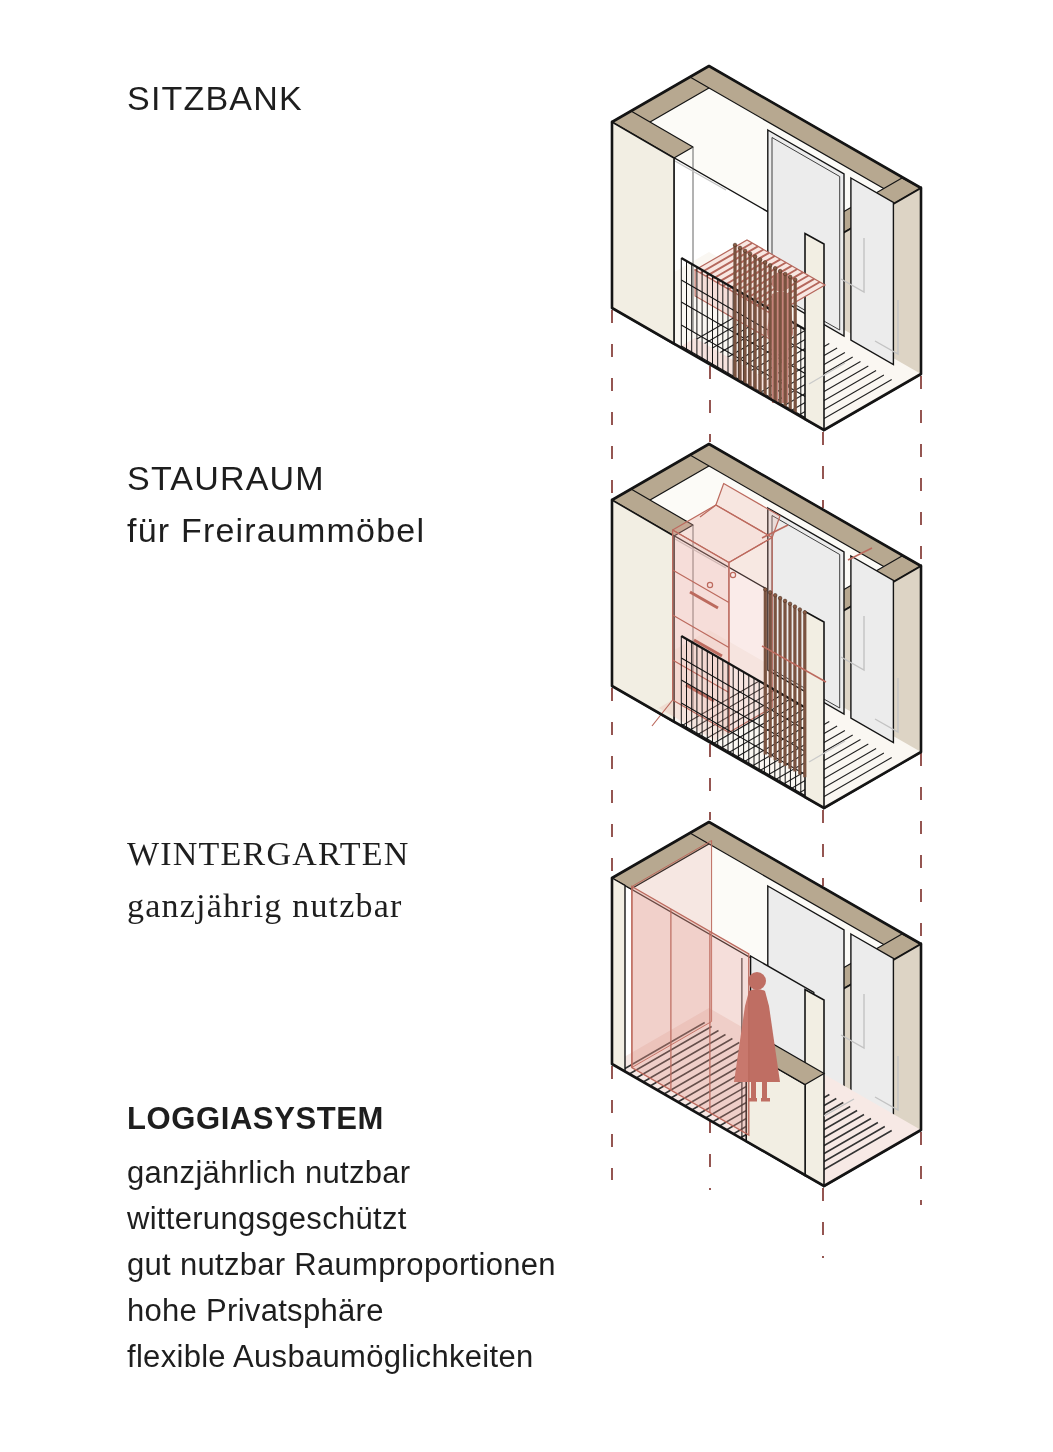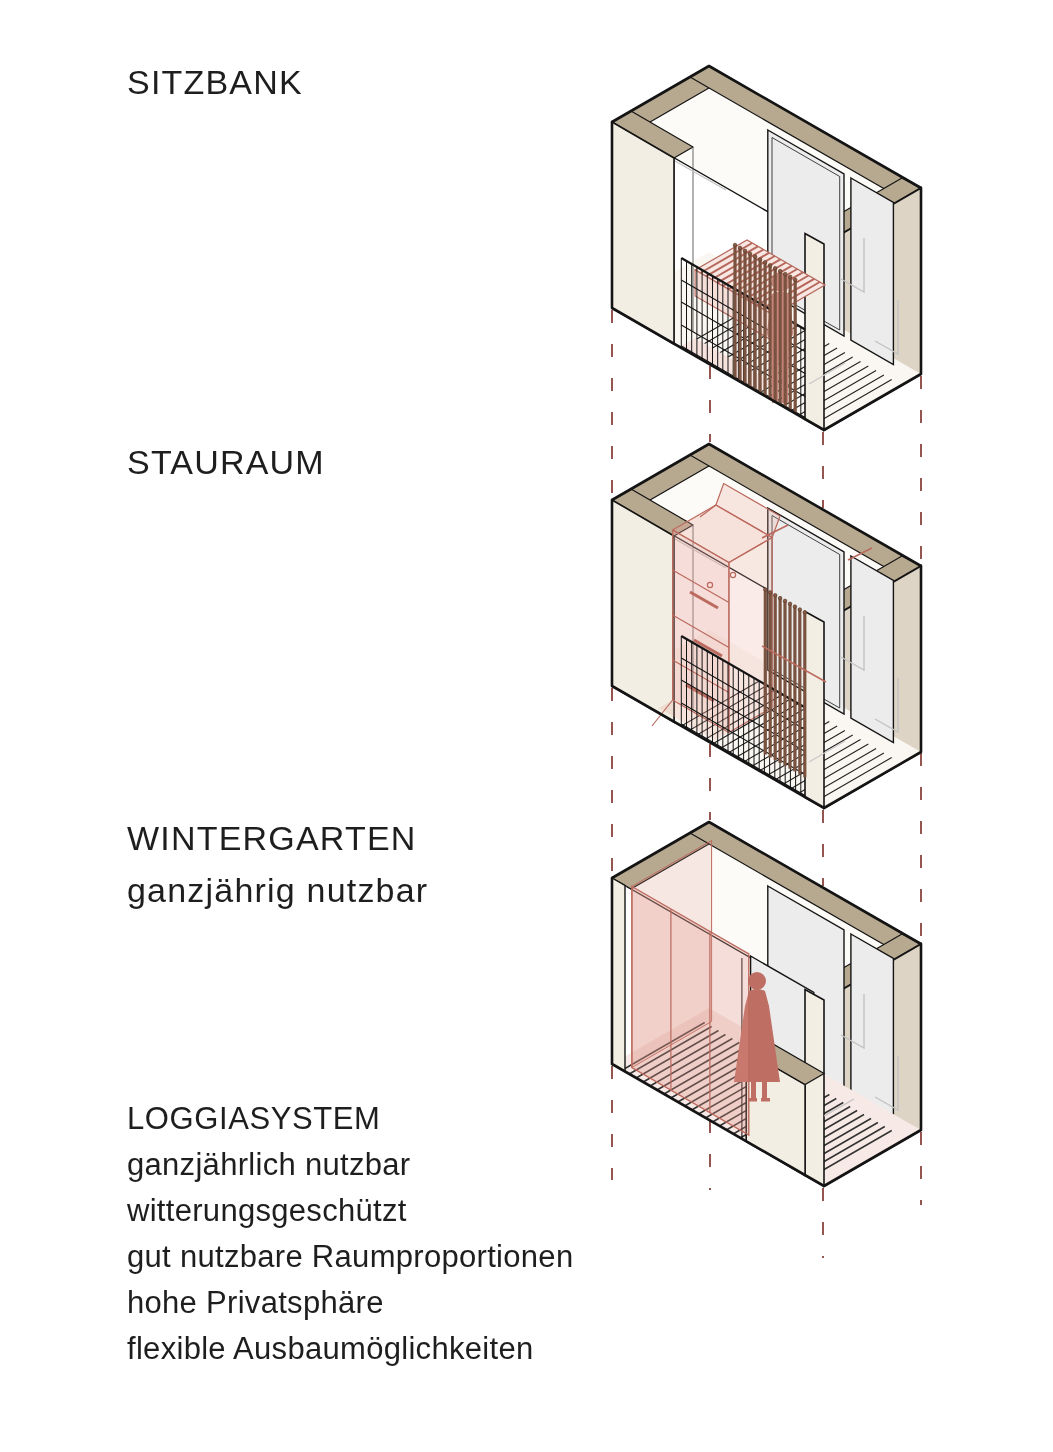--- a/index.html
+++ b/index.html
@@ -1,49 +1,50 @@
 <!DOCTYPE html>
 <html><head>
 <meta charset="utf-8">
 <style>
   html,body{margin:0;padding:0;}
   body{
     width:1053px;height:1452px;position:relative;background:#ffffff;
     font-family:"Liberation Sans", sans-serif;color:#1e1e1e;overflow:hidden;
   }
   .diagram-label{position:absolute;left:127px;line-height:52px;font-size:34px;letter-spacing:1.2px;}
-  .diagram-label .t{white-space:nowrap;}
+  .diagram-label .t{white-space:nowrap;margin-top:16px;}
   .diagram-label .s{white-space:nowrap;}
   #label-1{top:56px;}
   #label-2{top:436px;}
-  #label-3{top:812px;}
+  #label-3{top:812px;font-family:Liberation Serif, serif;}
   .summary{position:absolute;left:127px;top:1096px;}
-  .summary .title{font-weight:400;font-size:31px;letter-spacing:0.6px;line-height:46px;white-space:nowrap;}
+  .summary .title{font-weight:700;font-size:31px;letter-spacing:0.6px;line-height:46px;margin-bottom:8px;white-space:nowrap;}
   .summary .item{font-size:31px;letter-spacing:0.3px;line-height:46px;white-space:nowrap;}
   svg{position:absolute;left:0;top:0;}
 </style>
 </head>
 <body>
 
 <div class="diagram-label" id="label-1">
   <div class="t">SITZBANK</div>
 </div>
 <div class="diagram-label" id="label-2">
   <div class="t">STAURAUM</div>
+  <div class="s">für Freiraummöbel</div>
 </div>
 <div class="diagram-label" id="label-3">
   <div class="t">WINTERGARTEN</div>
   <div class="s">ganzjährig nutzbar</div>
 </div>
 
 <div class="summary">
   <div class="title">LOGGIASYSTEM</div>
   <div class="item">ganzjährlich nutzbar</div>
   <div class="item">witterungsgeschützt</div>
-  <div class="item">gut nutzbare Raumproportionen</div>
+  <div class="item">gut nutzbar Raumproportionen</div>
   <div class="item">hohe Privatsphäre</div>
   <div class="item">flexible Ausbaumöglichkeiten</div>
 </div>
 
 <svg width="1053" height="1452" viewBox="0 0 1053 1452">
   <defs>
     <path id="outline" d="M0,0 L97,-56 L309,66 L309,252 L212,308 L0,186 Z" fill="none" stroke="#141414" stroke-width="2.6" stroke-linejoin="round"></path>
 
     <g id="shell">
       <path d="M0,0 L97,-56 L309,66 L309,252 L212,308 L0,186 Z" fill="#f2eee3" stroke="none"></path>

